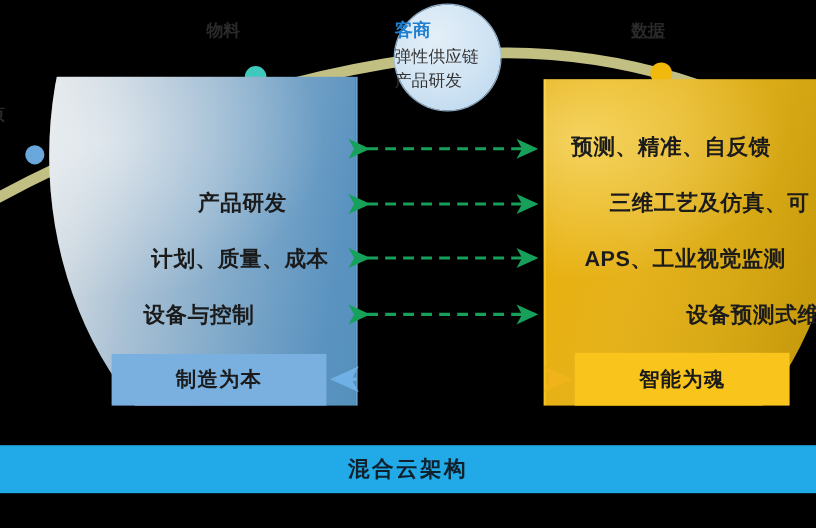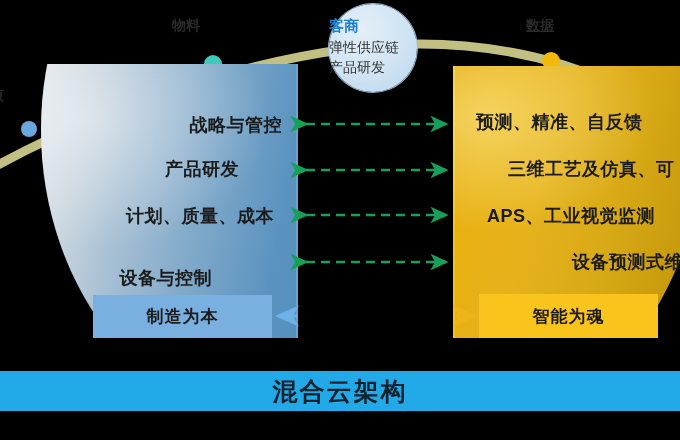--- a/index.html
+++ b/index.html
@@ -60,21 +60,21 @@
     box-shadow:0 0 0 1px rgba(160,195,225,.9);
     display:flex;flex-direction:column;align-items:flex-start;justify-content:center;
     z-index:6;
   }
   .circle-title{font-size:15px;font-weight:700;color:#1f7fd0;line-height:1.1;margin-bottom:2px;}
   .circle-sub{font-size:14px;color:#333;line-height:1.45;}
 
   
   .cloudbar{position:absolute;left:0;top:371px;width:680px;height:40px;background:#21a9e8;
             display:flex;align-items:center;justify-content:center;}
-  .cloudbar span{font-size:25px;font-weight:700;color:#10212b;letter-spacing:2px;}
+  .cloudbar span{font-size:18px;font-weight:700;color:#10212b;letter-spacing:2px;}
 
   
   .corner{position:absolute;color:#2a2a2a;font-size:14px;font-weight:700;}
   .lbl-wuliao{left:172px;top:17px;}
   .lbl-shuju{left:526px;top:17px;text-decoration:underline;}
   .lbl-ziyuan{left:-10px;top:88px;}
 
   
   .arrows{position:absolute;left:0;top:0;width:680px;height:440px;pointer-events:none;}
 </style>
@@ -89,24 +89,23 @@
     <circle cx="551" cy="61" r="9" fill="#f0b90b"></circle>
     <circle cx="29" cy="129" r="8" fill="#6aa7dd"></circle>
   </svg>
 
   <div class="panel-left"></div>
   <div class="panel-left-glow"></div>
 
   <div class="panel-right"></div>
   <div class="panel-right-glow"></div>
 
-  <div class="row lrow" style="top:113px;left:38px;width:258px;">战略与管控</div>
   <div class="row lrow" style="top:204px;left:38px;width:250px;">计划、质量、成本</div>
   <div class="row lrow" style="top:157px;left:38px;width:215px;">产品研发</div>
-  <div class="row lrow" style="top:250px;left:38px;width:188px;margin-top:16px;">设备与控制</div>
+  <div class="row lrow" style="top:250px;left:38px;width:188px;">设备与控制</div>
 
   <div class="row rrow" style="top:110px;left:462px;width:260px;">预测、精准、自反馈</div>
   <div class="row rrow" style="top:157px;left:494px;width:260px;">三维工艺及仿真、可</div>
   <div class="row rrow" style="top:204px;left:473px;width:260px;">APS、工业视觉监测</div>
   <div class="row rrow" style="top:250px;left:558px;width:260px;">设备预测式维</div>
 
   <div class="tagbox tag-blue">
     <span>制造为本</span>
   </div>
   <div class="tagbox tag-gold">

